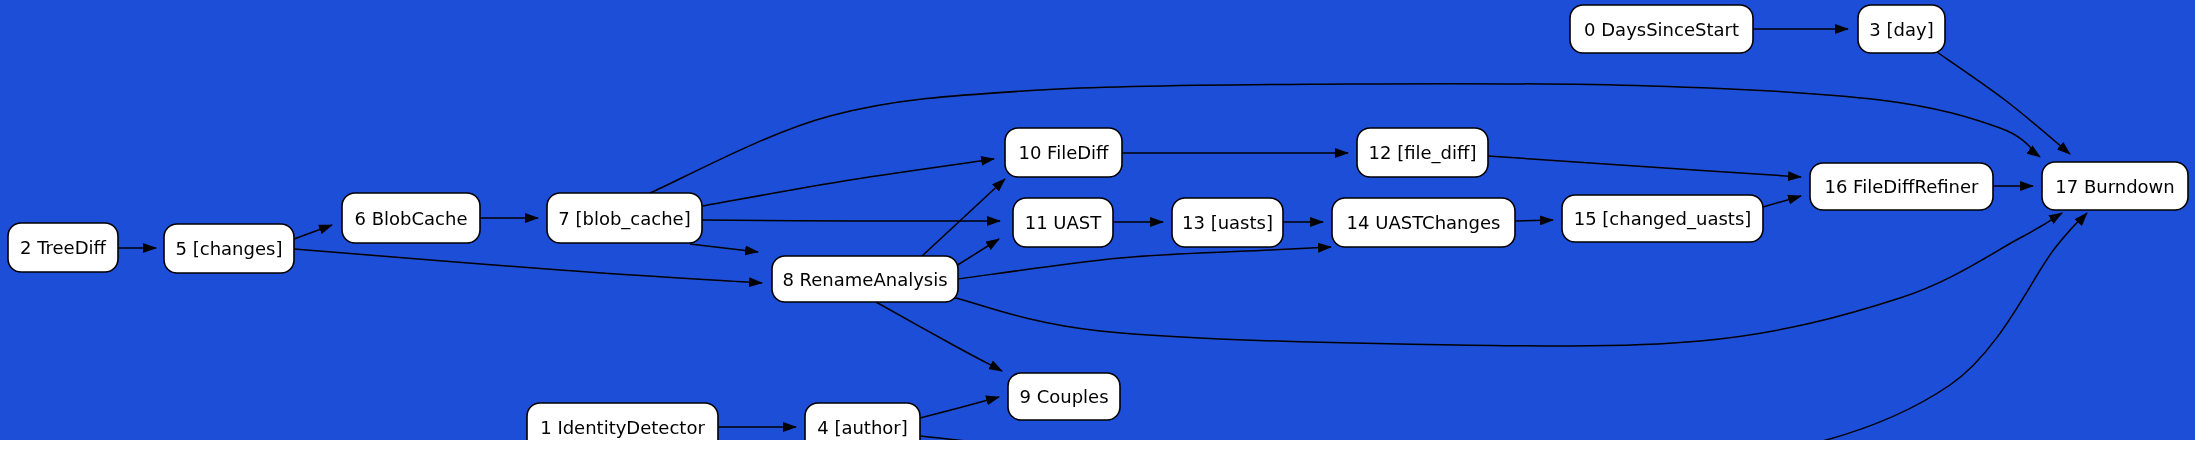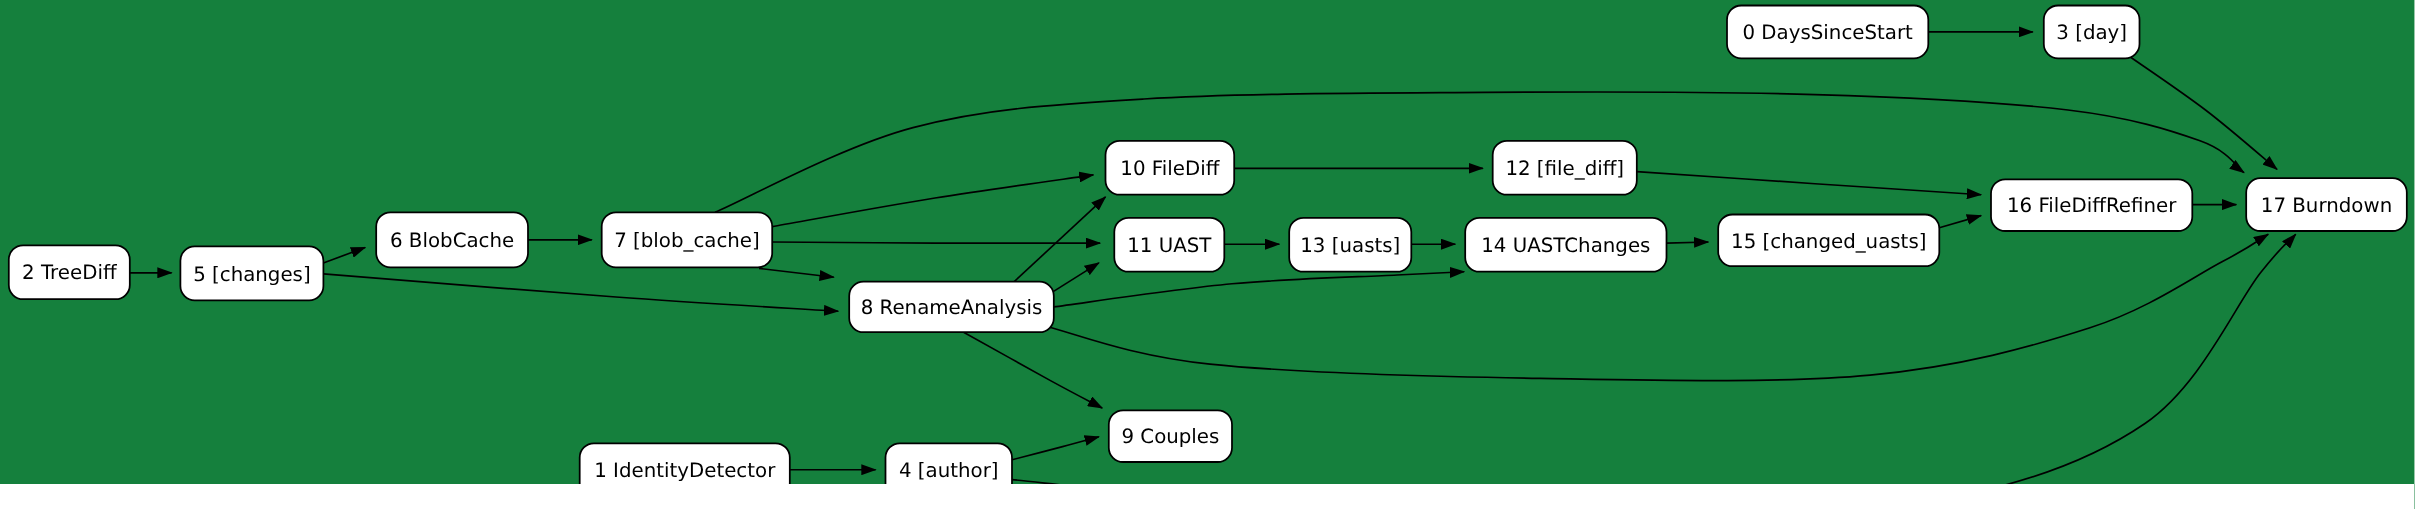--- a/index.html
+++ b/index.html
@@ -4,21 +4,21 @@
 <style>
   html, body {
     margin: 0;
     padding: 0;
     background: #ffffff;
   }
   .canvas-wrap {
     width: 2195px;
     height: 440px;
     position: relative;
-    background: #15803d;
+    background: #1d4ed8;
     font-family: "DejaVu Sans", "Liberation Sans", sans-serif;
   }
   svg text {
     font-family: "DejaVu Sans", "Liberation Sans", sans-serif;
     font-size: 18px;
     fill: #000000;
   }
   svg .node-box {
     fill: #ffffff;
     stroke: #000000;

